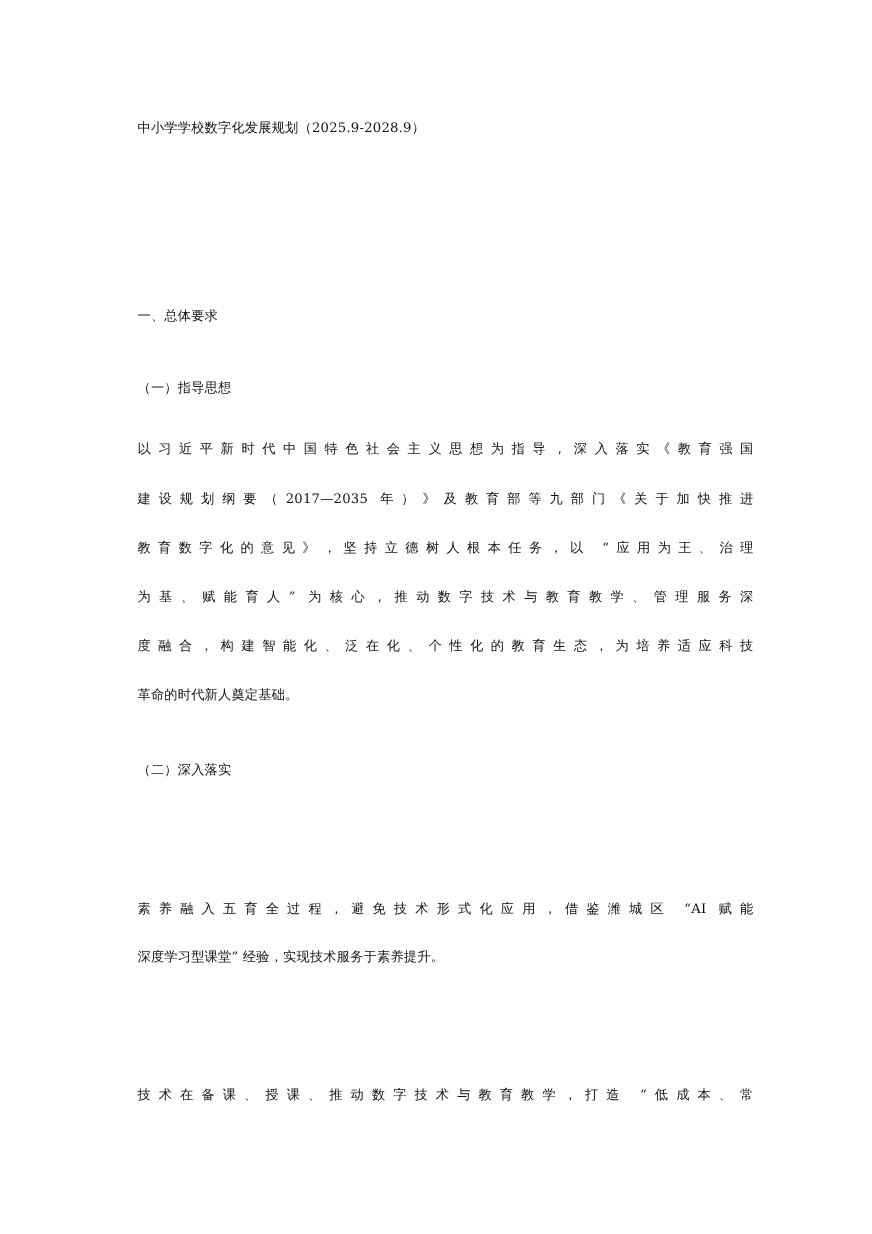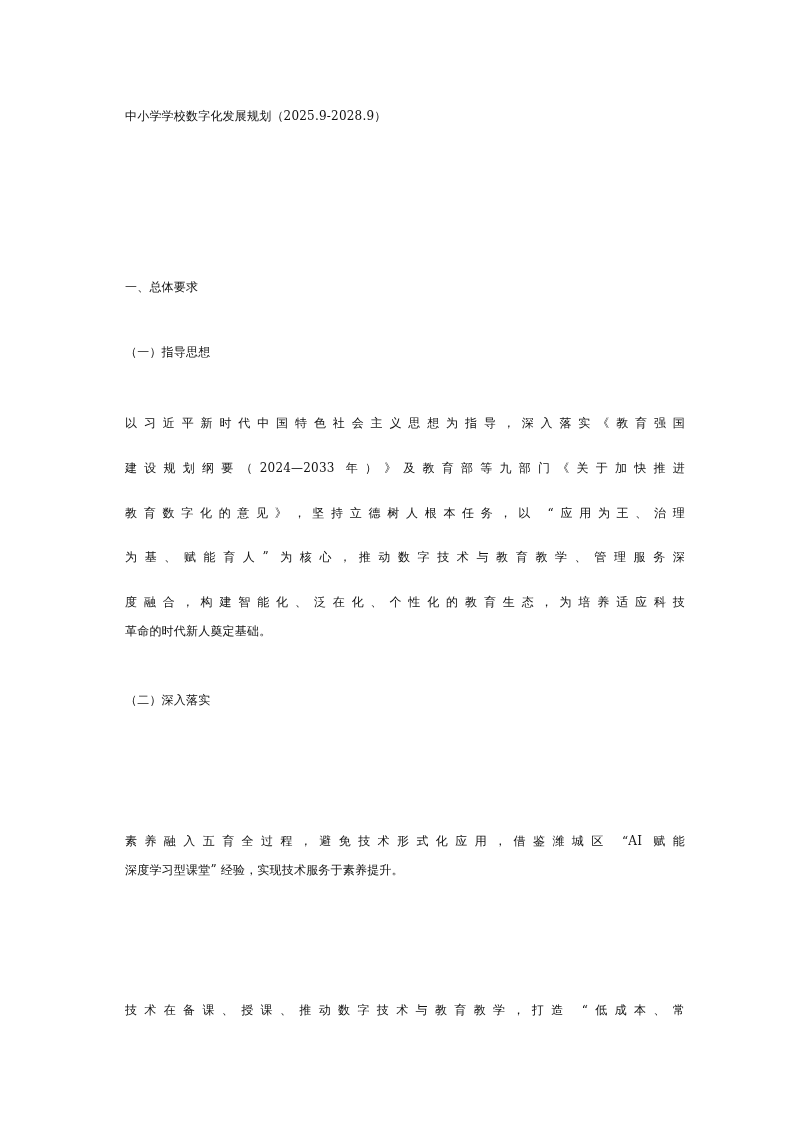--- a/index.html
+++ b/index.html
@@ -8,34 +8,34 @@
   .page { position: absolute; left: 0; top: 0; width: 793px; height: 1122px; background: #fff; }
   .line { position: absolute; left: 125px; white-space: nowrap; font-size: 12px; line-height: 22px; letter-spacing: 0.2px; }
   .title { top: 105px; }
   .h1 { top: 229px; margin-top: 47px; }
   .h2 { top: 316px; margin-top: 25px; }
   .p1-0 { top: 397px; } .p1-1 { top: 442px; } .p1-2 { top: 487px; }
   .p1-3 { top: 531px; } .p1-4 { top: 576px; } .p1-5 { top: 620px; }
   .h3 { top: 689px; }
   .p2-0 { top: 770px; } .p2-1 { top: 815px; } .p2-2 { top: 859px; }
   .p3-0 { top: 939px; } .p3-1 { top: 984px; }
-  .justify { width: 560px; text-align: justify; text-align-last: justify; margin-top: 15px; }
+  .justify { width: 560px; text-align: justify; text-align-last: justify; }
 </style>
 </head>
 <body>
 
 <div class="page">
   <div class="line title">中小学学校数字化发展规划（2025.9-2028.9）</div>
 
   <div class="line h1">一、总体要求</div>
 
   <div class="line h2">（一）指导思想</div>
 
   <div class="line p1-0 justify">以习近平新时代中国特色社会主义思想为指导，深入落实《教育强国</div>
-  <div class="line p1-1 justify">建设规划纲要（2024—2033 年）》及教育部等九部门《关于加快推进</div>
+  <div class="line p1-1 justify">建设规划纲要（2017—2035 年）》及教育部等九部门《关于加快推进</div>
   <div class="line p1-3 justify">为基、赋能育人” 为核心，推动数字技术与教育教学、管理服务深</div>
   <div class="line p1-2 justify">教育数字化的意见》，坚持立德树人根本任务，以 “应用为王、治理</div>
   <div class="line p1-4 justify">度融合，构建智能化、泛在化、个性化的教育生态，为培养适应科技</div>
   <div class="line p1-5">革命的时代新人奠定基础。</div>
 
   <div class="line h3">（二）深入落实</div>
 
   <div class="line p2-1 justify">素养融入五育全过程，避免技术形式化应用，借鉴潍城区 “AI 赋能</div>
   <div class="line p2-2">深度学习型课堂” 经验，实现技术服务于素养提升。</div>
 

